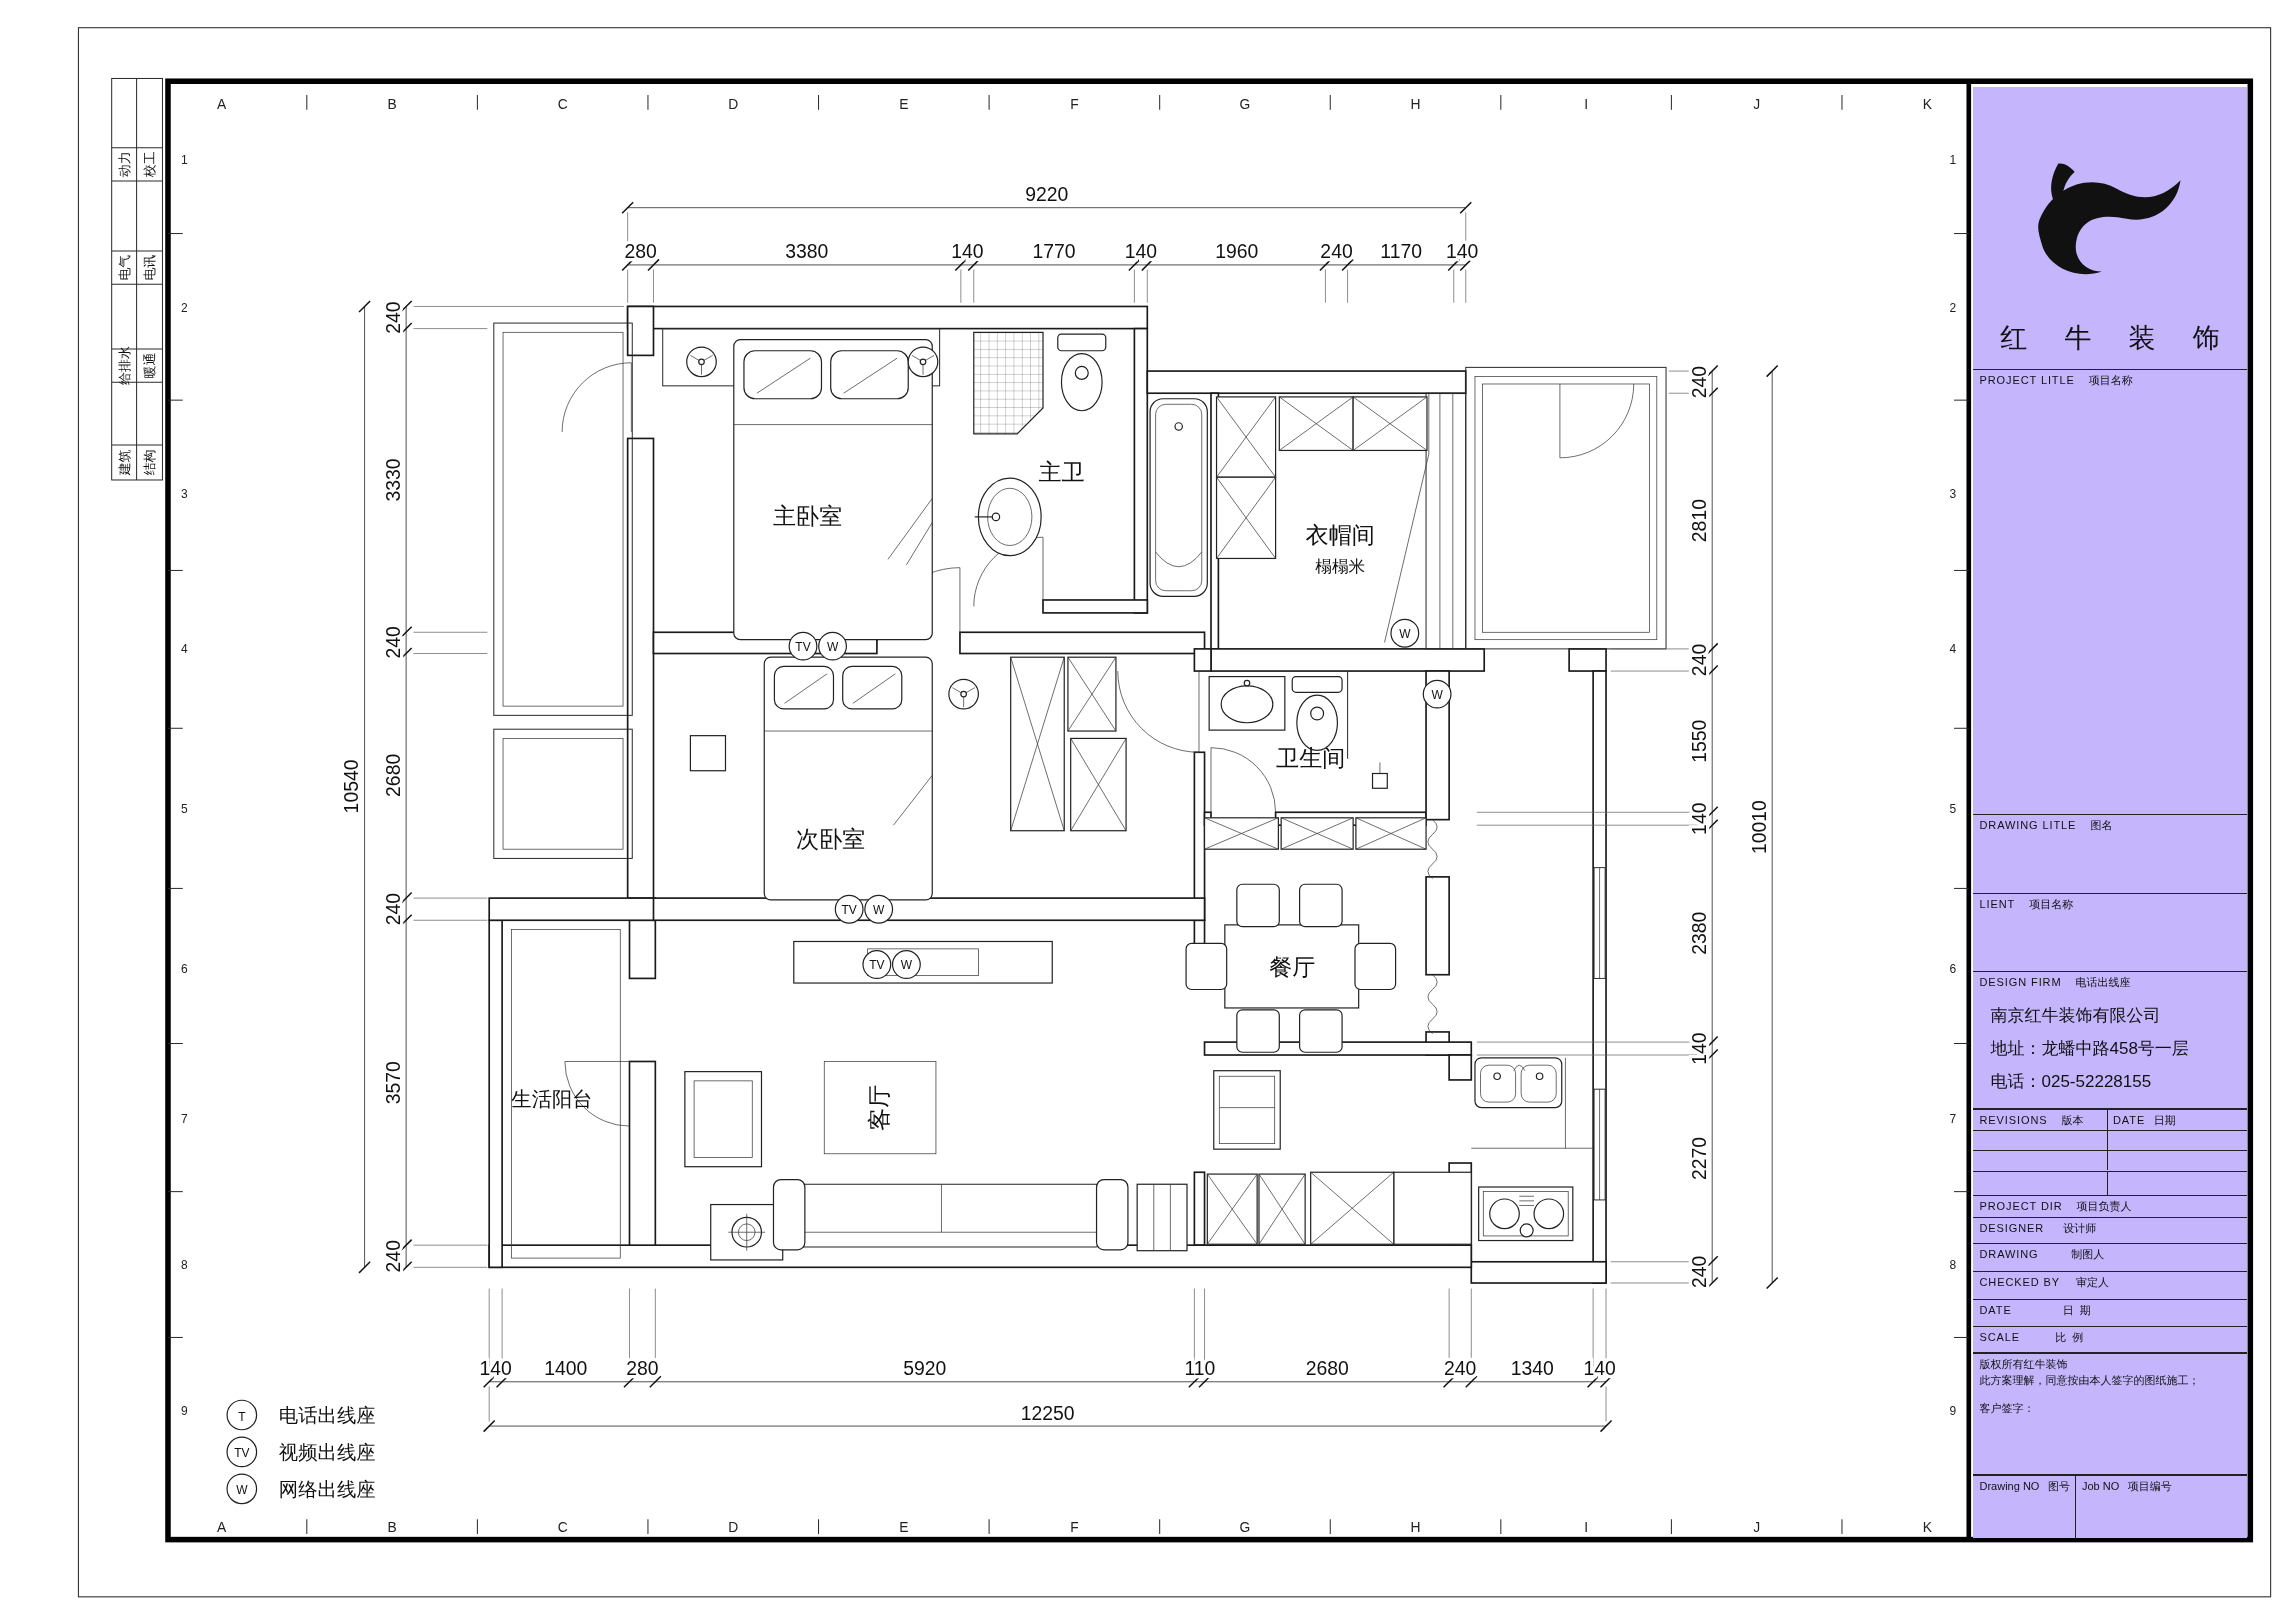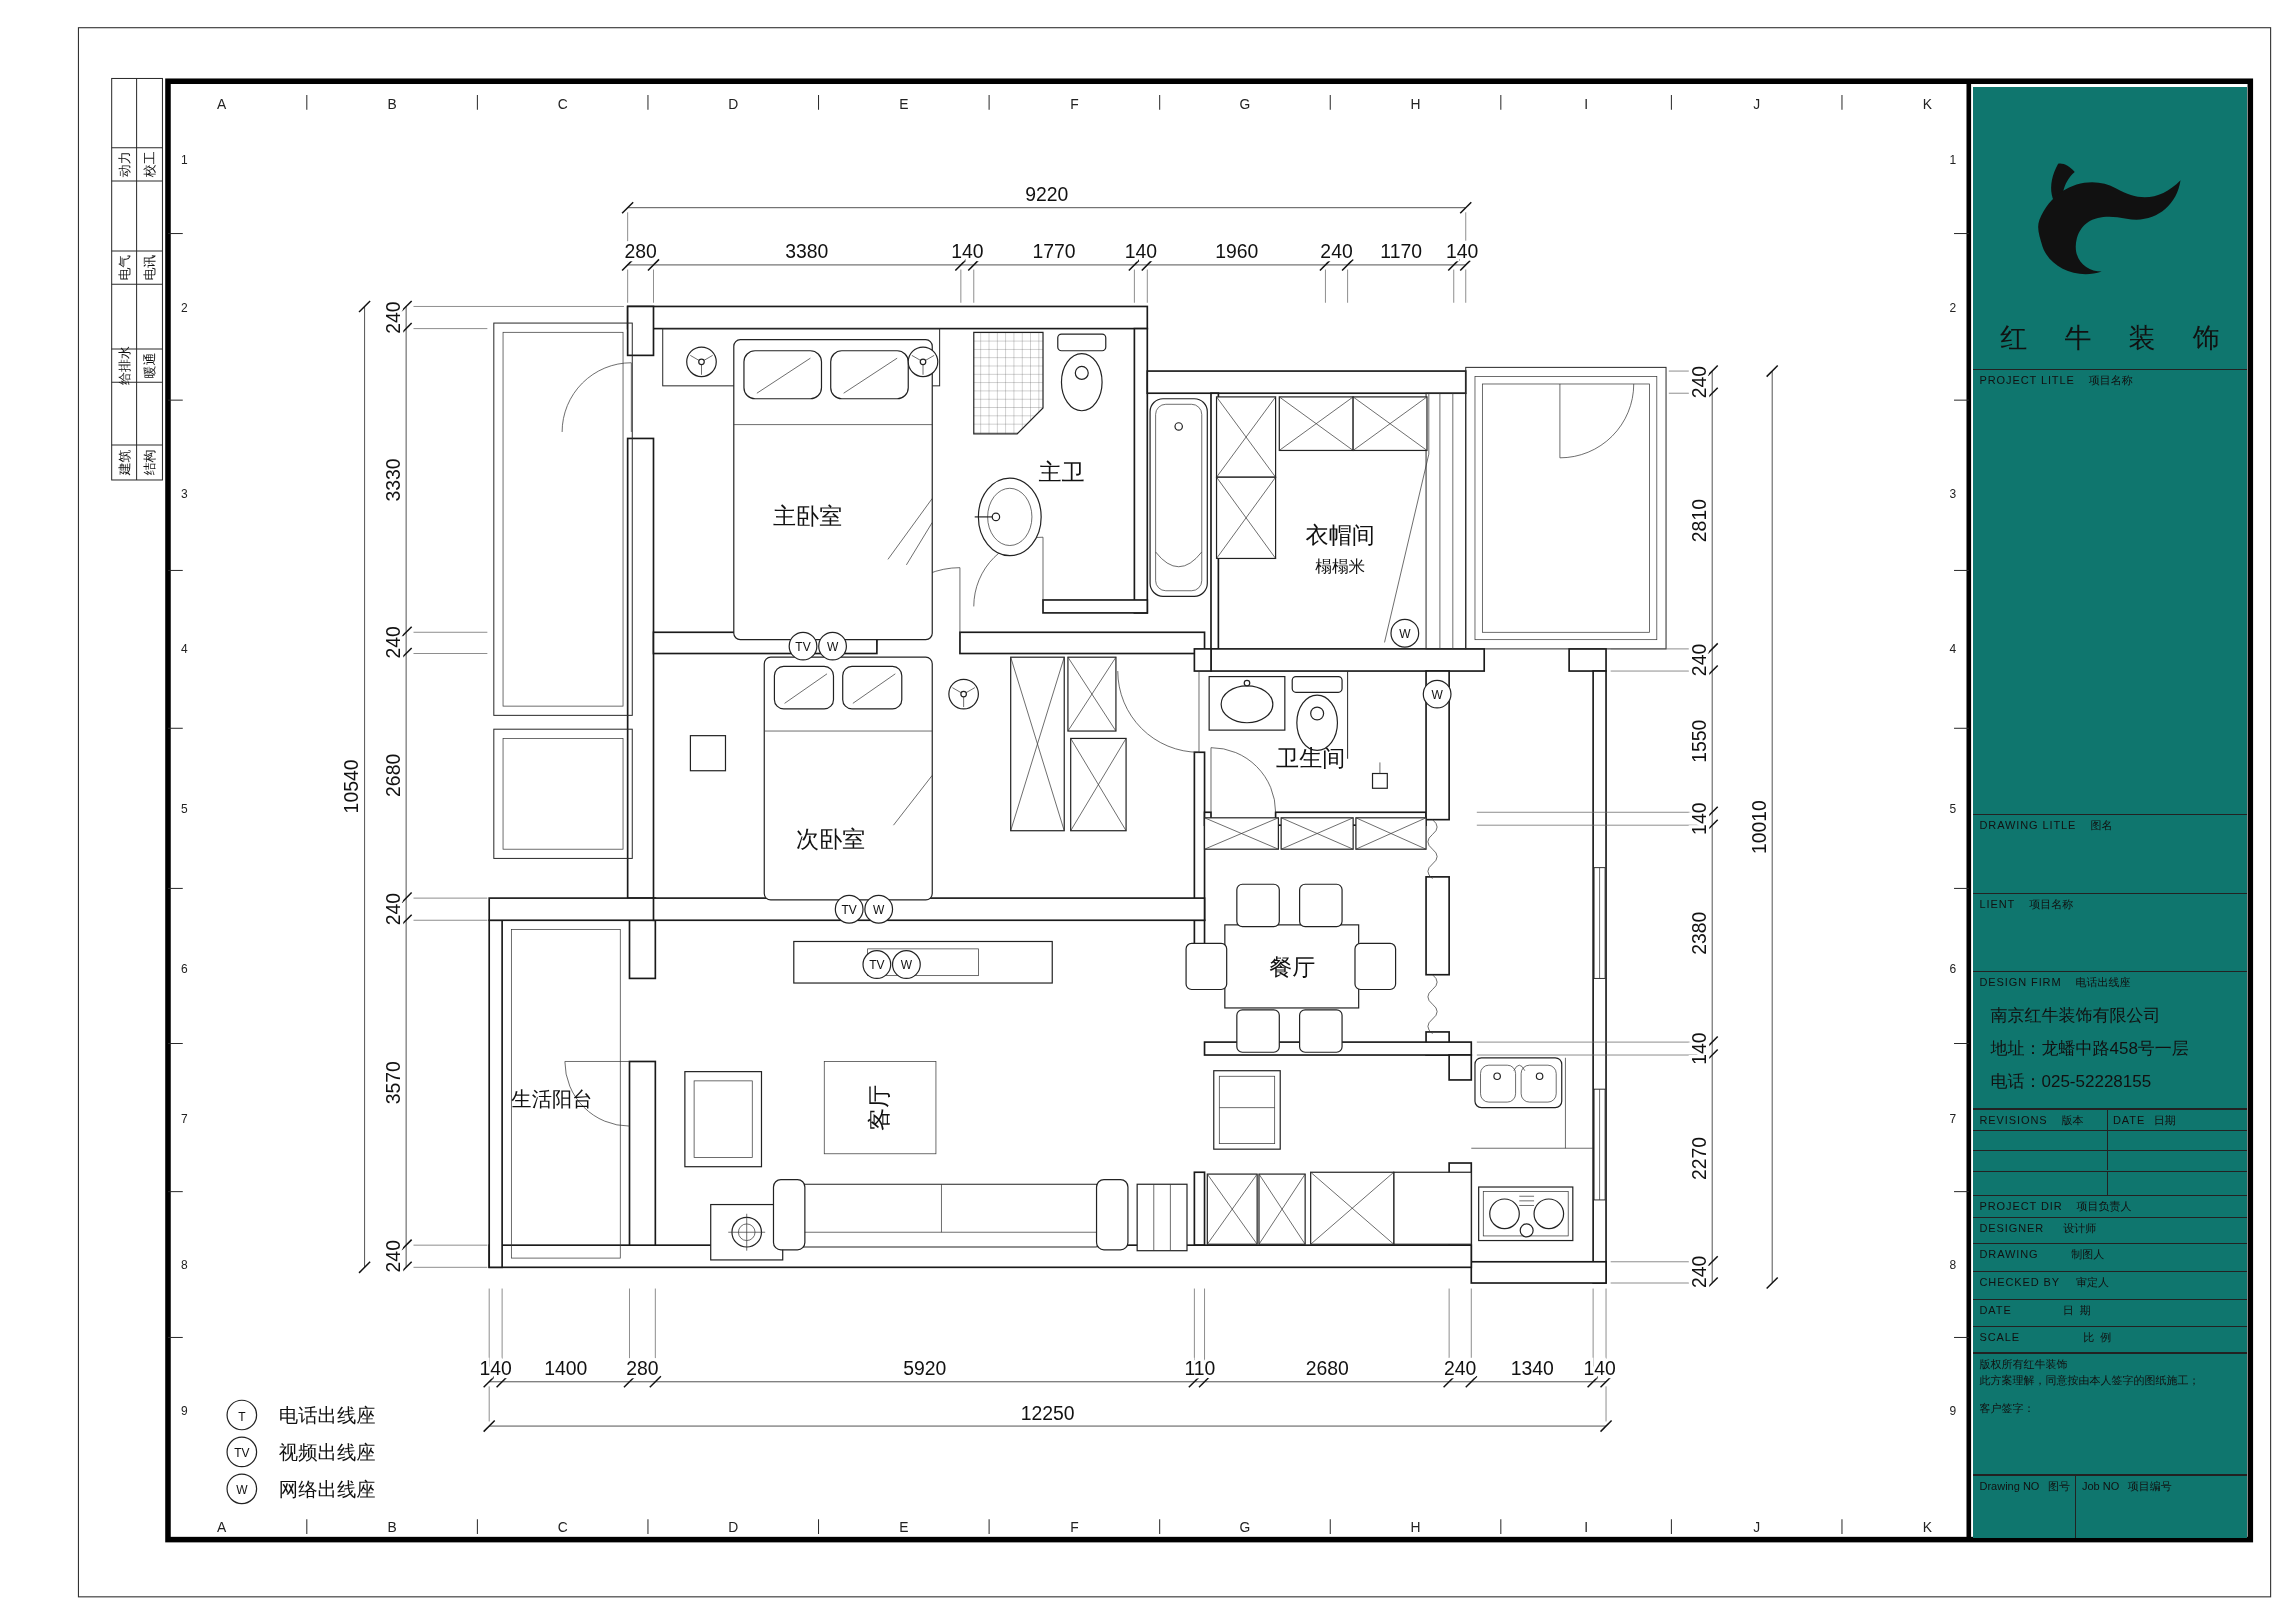--- a/index.html
+++ b/index.html
@@ -17,21 +17,21 @@
   .dimtxt{font-size:21px;fill:#111;stroke:#fff;stroke-width:7px;paint-order:stroke;font-family:"Liberation Sans","DejaVu Sans",sans-serif}
   .roomtxt{font-size:25px;fill:#111}
   .subtxt{font-size:18px;fill:#111}
   .gridtxt{font-size:15px;fill:#222}
   .numtxt{font-size:13px;fill:#222}
   .outtxt{font-size:13px;fill:#111}
   .legtxt{font-size:21px;fill:#111}
   .disctxt{font-size:14px;fill:#111}
   text{user-select:none}
   
-  #titleblock{position:absolute;left:1973px;top:87px;width:274px;height:1451px;box-sizing:border-box;background:#0f766e}
+  #titleblock{position:absolute;left:1973px;top:87px;width:274px;height:1451px;box-sizing:border-box;background:#c4b5fd}
   .tb-row{position:absolute;left:0;right:0;border-top:0.9px solid #222;box-sizing:border-box;padding:2.8px 6.5px;font-size:11px;overflow:hidden}
   .tb-row.dbl{border-top:2.8px double #222}
   .tb-label .en{letter-spacing:0.9px}
   .tb-label .zh{margin-left:11px}
   .tb-logo{display:flex;flex-direction:column;align-items:center;justify-content:flex-end;padding-bottom:13px}
   .tb-logo-name{font-size:27px;letter-spacing:14.8px;margin-top:24px;white-space:nowrap;text-indent:14.8px}
   .firm{margin-top:9.2px;font-size:17px;line-height:33px;padding-left:11px}
   .tb-split{position:absolute;top:0;bottom:0;border-left:0.9px solid #222}
   .tb-sign{font-size:11px;line-height:15.7px}
   .tb-sign .sign-label{margin-top:13px}
@@ -730,21 +730,21 @@
   <div class="tb-row tb-label" style="top:1184px;height:28px">
     <span class="en">CHECKED BY</span>
     <span class="zh" style="margin-left:13px">审定人</span>
   </div>
   <div class="tb-row tb-label" style="top:1212px;height:28px">
     <span class="en">DATE</span>
     <span class="zh" style="margin-left:48px;white-space:pre">日  期</span>
   </div>
   <div class="tb-row tb-label" style="top:1239px;height:26px">
     <span class="en">SCALE</span>
-    <span class="zh" style="margin-left:60px;white-space:pre">比  例</span>
+    <span class="zh" style="margin-left:32px;white-space:pre">比  例</span>
   </div>
   <div class="tb-row dbl tb-sign" style="top:1265px;height:122px">
     <div>版权所有红牛装饰</div>
     <div>此方案理解，同意按由本人签字的图纸施工；</div>
     <div class="sign-label">客户签字：</div>
   </div>
   <div class="tb-row dbl tb-label" style="top:1387px;height:64px">
     <span>Drawing NO</span>
     <span class="zh" style="margin-left:5.5px">图号</span>
     <span style="position:absolute;left:109px">

